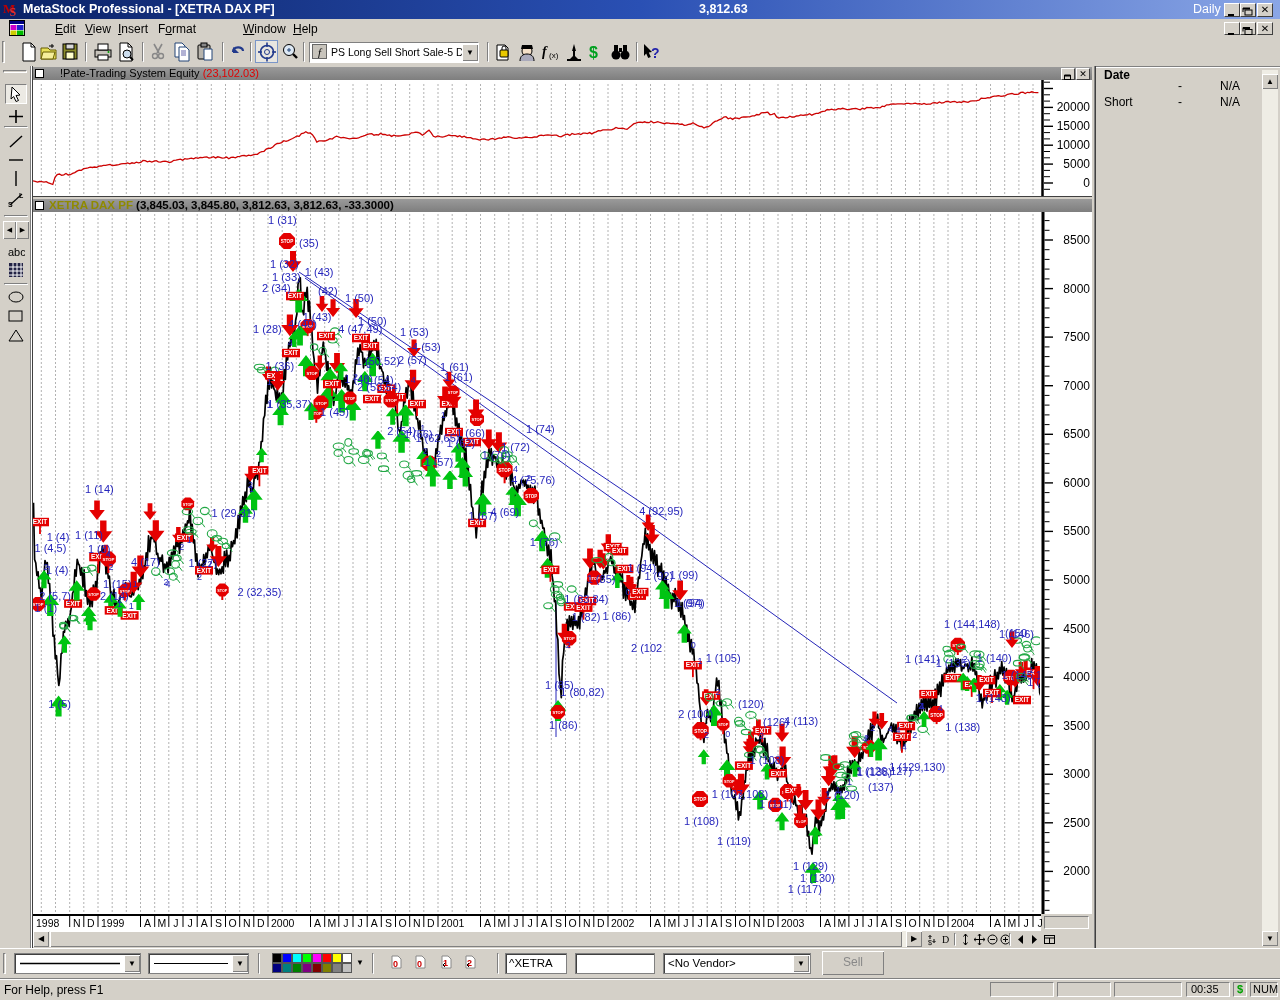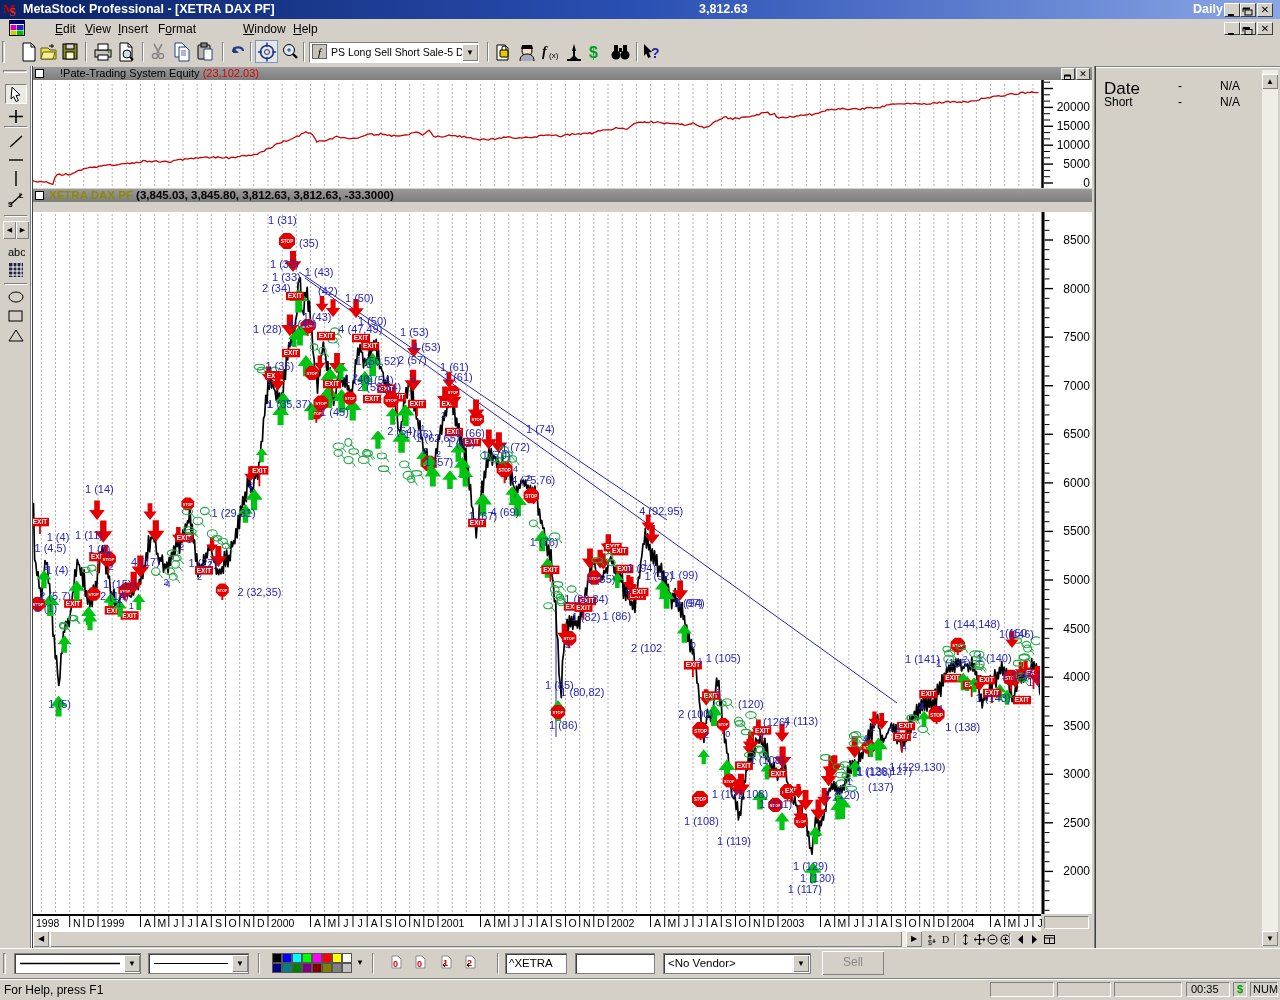--- a/index.html
+++ b/index.html
@@ -13,21 +13,21 @@
 <body>
 
 <div class="abs" style="left:0;top:0;width:1280px;height:19px;
   background:linear-gradient(to right,#0a2266,#2a50b4 50%,#8aa6e6);"></div>
 <svg class="abs" style="left:3px;top:1px" width="17" height="17" viewBox="0 0 17 17">
   <text x="0" y="12" font-size="13px" font-weight="bold" fill="#c00000" font-family="Liberation Serif,serif">M</text>
   <text x="6.5" y="15" font-size="12px" font-weight="bold" fill="#e03030" font-family="Liberation Serif,serif">S</text>
 </svg>
 <div class="abs" style="left:23px;top:2px;color:#fff;font-size:12.5px;font-weight:bold;">MetaStock Professional - [XETRA DAX PF]</div>
 <div class="abs" style="left:699px;top:2px;color:#fff;font-size:12.5px;font-weight:bold;">3,812.63</div>
-<div class="abs" style="left:1193px;top:2px;color:#fff;font-size:12.5px;font-weight:bold;">Daily</div>
+<div class="abs" style="left:1193px;top:2px;color:#fff;font-size:12.5px;font-weight:normal;">Daily</div>
 <div class="abs raised" style="left:1224px;top:3px;width:16px;height:14px;"><svg width="14" height="12">
       <line x1="3" y1="9" x2="9" y2="9" stroke="#000" stroke-width="2"></line>
     </svg></div>
 <div class="abs raised" style="left:1240px;top:3px;width:16px;height:14px;"><svg width="14" height="12">
       <rect x="4" y="4" width="7" height="5" fill="none" stroke="#000"></rect>
       <rect x="2" y="1.5" width="7" height="2" fill="#000"></rect>
       <line x1="2" y1="2" x2="2" y2="6" stroke="#000"></line>
     </svg></div>
 <div class="abs raised" style="left:1257px;top:3px;width:16px;height:14px;font-size:10px;text-align:center;line-height:12px;">✕</div>
 
@@ -352,21 +352,21 @@
       <text x="49" y="31.4" font-size="12px" text-anchor="end">20000</text>
       <line x1="3" y1="21.1" x2="9" y2="21.1" stroke="#000" stroke-width="1"></line>
       <line x1="3" y1="14.8" x2="9" y2="14.8" stroke="#000" stroke-width="1"></line>
       <line x1="3" y1="8.5" x2="12" y2="8.5" stroke="#000" stroke-width="1.4"></line>
       <line x1="3" y1="2.2" x2="9" y2="2.2" stroke="#000" stroke-width="1"></line>
     </g>
 </svg>
 
 <div class="abs" style="left:33px;top:196px;width:1059px;height:2px;background:#d4d0c8;border-top:1px solid #404040;"></div>
 
-<div class="abs" style="left:33px;top:188px;width:1230px;height:14px;background:linear-gradient(#9a9a9a,#7e7e7e);border-top:1px solid #d4d0c8;padding-left:26px;">
+<div class="abs" style="left:33px;top:198px;width:1230px;height:14px;background:linear-gradient(#9a9a9a,#7e7e7e);border-top:1px solid #d4d0c8;padding-left:26px;">
   <div class="abs" style="left:2px;top:2px;width:9px;height:9px;background:#fff;border:1px solid #000;"></div>
   <span style="position:absolute;left:16px;top:0px;font-size:11.5px;font-weight:bold;color:#8f8a00;">XETRA DAX PF <span style="color:#000;">(3,845.03, 3,845.80, 3,812.63, 3,812.63, -33.3000)</span></span>
   <div class="abs raised" style="right:17px;top:1px;width:14px;height:12px;"><svg width="12" height="10">
         <rect x="2.5" y="2.5" width="6" height="4" fill="none" stroke="#000"></rect>
         <rect x="2.5" y="1.5" width="6" height="2" fill="#000"></rect>
       </svg></div>
   <div class="abs raised" style="right:2px;top:1px;width:14px;height:12px;font-size:9px;text-align:center;line-height:10px;">✕</div>
 </div>
 
 <svg class="abs" style="left:33px;top:212px;" width="1059" height="702">
@@ -1393,21 +1393,21 @@
     <line x1="6.5" y1="5" x2="6.5" y2="10.5" stroke="#000"></line>
   </svg>
 <div class="abs sunken" style="left:954px;top:933px;width:2px;height:13px;"></div>
 <div class="abs sunken" style="left:1009px;top:933px;width:2px;height:13px;"></div>
 <div class="abs" style="left:1092px;top:66px;width:2px;height:882px;background:#d4d0c8;"></div>
 <div class="abs" style="left:1094px;top:66px;width:1px;height:882px;background:#808080;"></div>
 <div class="abs" style="left:1095px;top:66px;width:1px;height:882px;background:#404040;"></div>
 
 <div class="abs" style="left:1096px;top:66px;width:184px;height:882px;background:#d4d0c8;border-top:1px solid #808080;"></div>
 <div class="abs" style="left:1096px;top:67px;width:184px;height:1px;background:#fff;"></div>
-<div class="abs" style="left:1104px;top:79px;font-size:17px;">Date</div>
+<div class="abs" style="left:1104px;top:68px;font-size:12px;font-weight:bold;">Date</div>
 <div class="abs" style="left:1178px;top:79px;font-size:12px;">-</div>
 <div class="abs" style="left:1220px;top:79px;font-size:12px;">N/A</div>
 <div class="abs" style="left:1104px;top:95px;font-size:12px;">Short</div>
 <div class="abs" style="left:1178px;top:95px;font-size:12px;">-</div>
 <div class="abs" style="left:1220px;top:95px;font-size:12px;">N/A</div>
 <div class="abs" style="left:1262px;top:70px;width:16px;height:876px;background:#efede5;"></div>
 <div class="abs raised2" style="left:1262px;top:74px;width:16px;height:15px;text-align:center;font-size:8px;line-height:15px;">▲</div>
 <div class="abs raised2" style="left:1262px;top:931px;width:16px;height:15px;text-align:center;font-size:8px;line-height:15px;">▼</div>
 
 <div class="abs" style="left:0;top:948px;width:1280px;height:30px;background:#d4d0c8;border-top:1px solid #fff;"></div>

